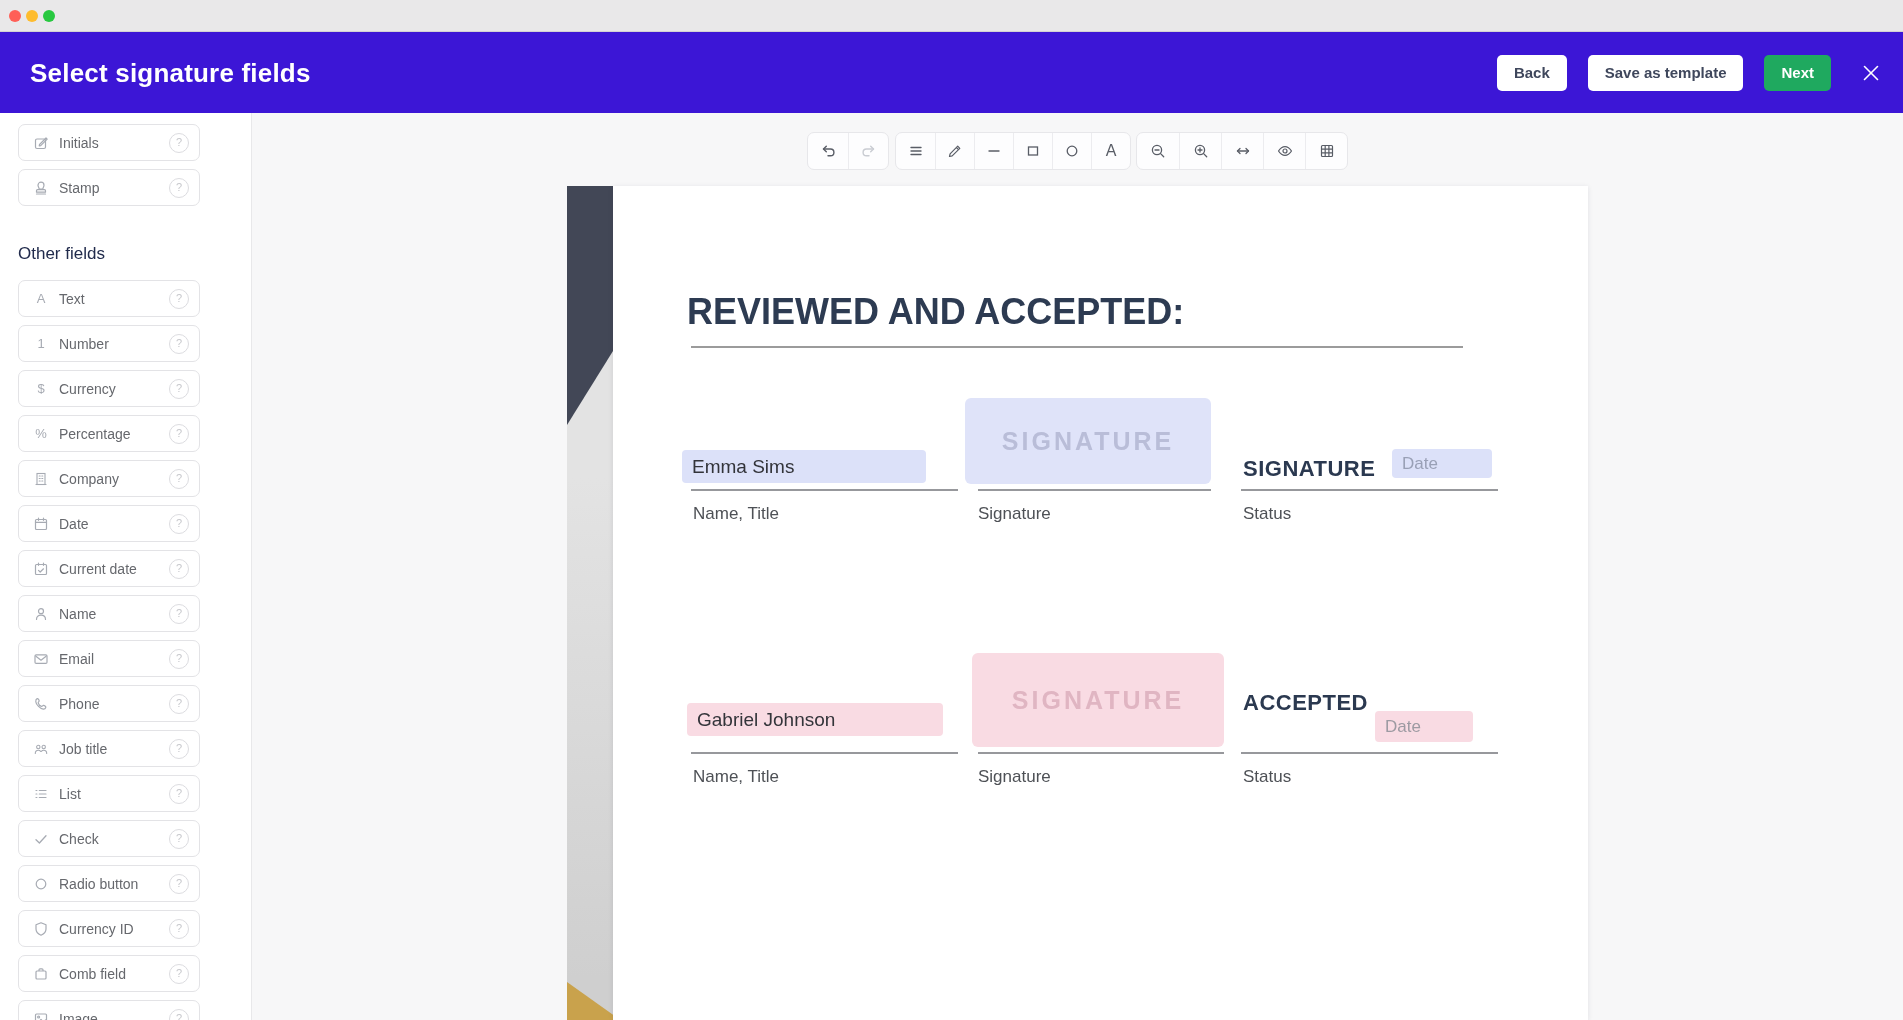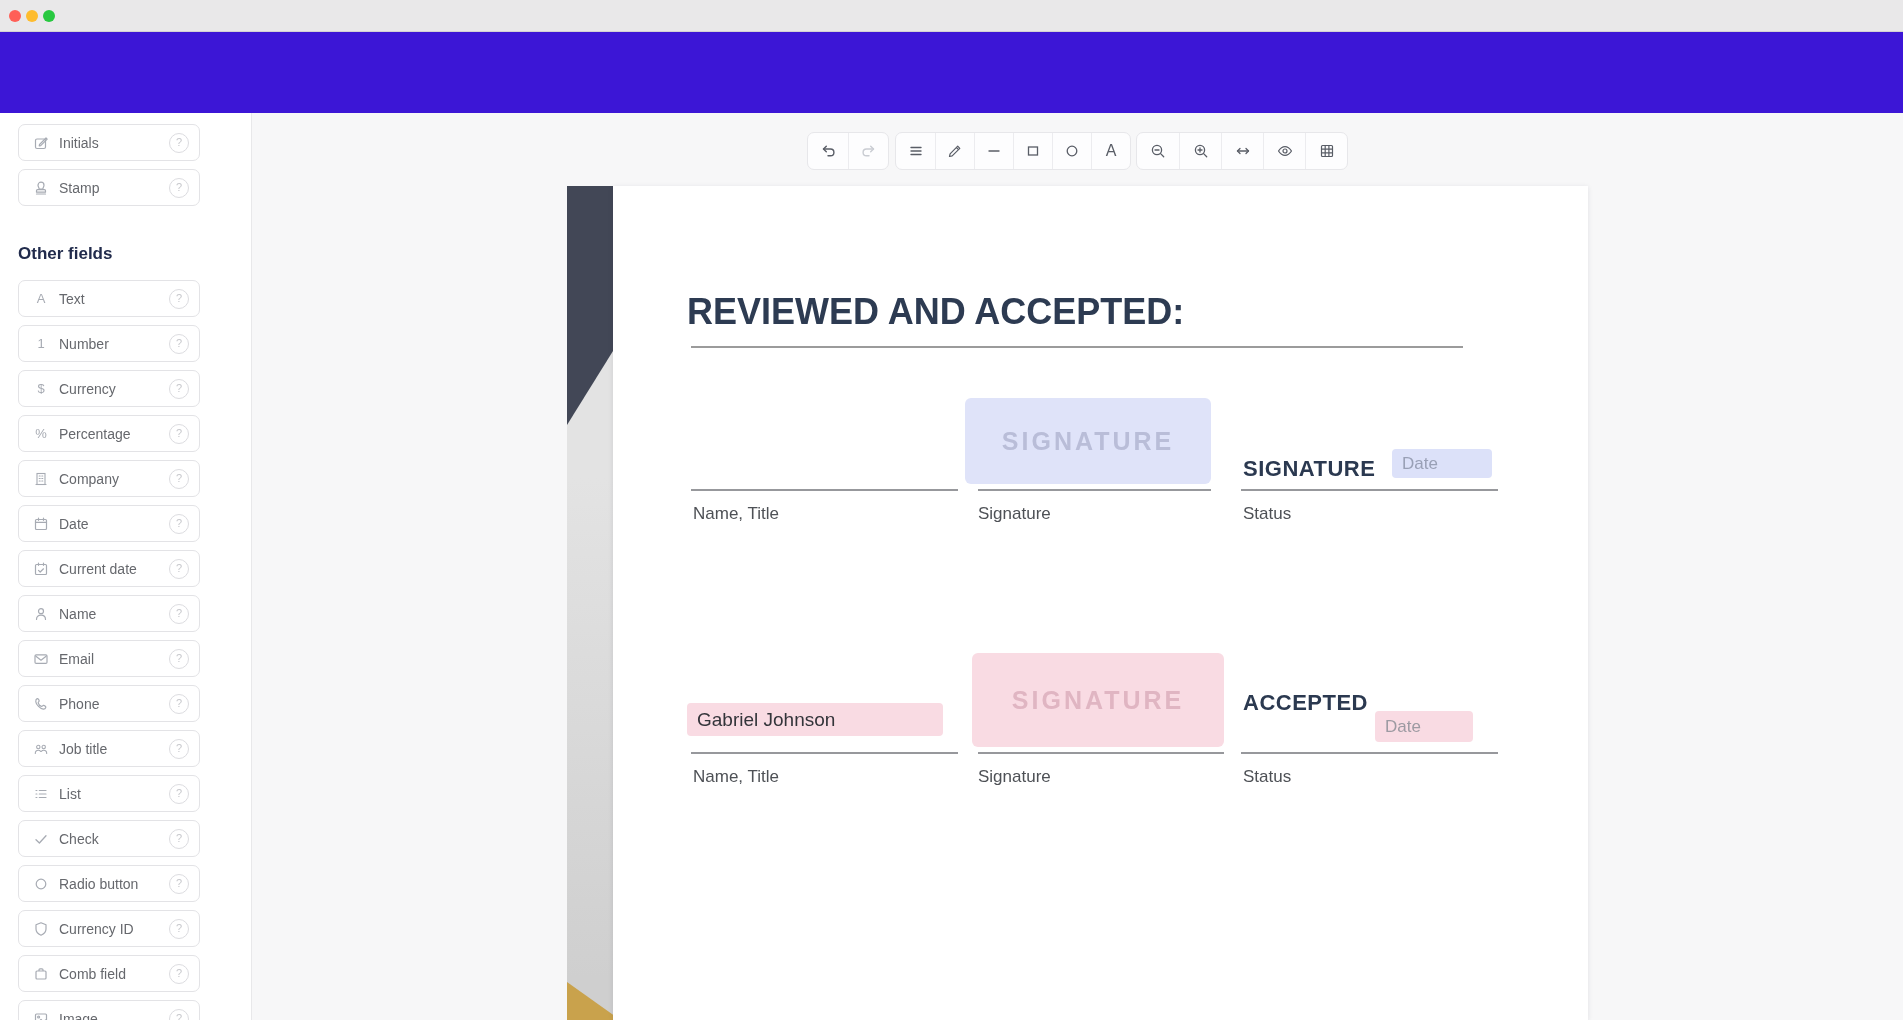--- a/index.html
+++ b/index.html
@@ -25,21 +25,21 @@
   
   .sidebar{position:absolute;left:0;top:113px;width:252px;bottom:0;background:#fff;
            border-right:1px solid #e8e8ea;box-sizing:border-box;overflow:hidden;padding-top:11px;}
   .card{width:182px;height:37px;margin:0 0 8px 18px;border:1px solid #e3e3e6;border-radius:7px;
         display:flex;align-items:center;box-sizing:border-box;background:#fff;cursor:grab;}
   .card .icon{width:16px;height:16px;margin-left:14px;color:#a7abb3;display:flex;align-items:center;justify-content:center;flex:none;}
   .glyph-icon{font-size:13px;color:#a7abb3;text-align:center;line-height:16px;}
   .card-label{margin-left:10px;font-size:14px;color:#66686d;flex:1;}
   .help{width:18px;height:18px;border:1px solid #dcdce0;border-radius:50%;color:#c7c8cc;
         font-size:11px;line-height:17px;text-align:center;margin-right:10px;flex:none;}
-  .side-heading{margin:38px 0 16px 18px;font-size:17px;font-weight:bold;color:#212b4c;}
+  .side-heading{margin:38px 0 16px 18px;font-size:17px;font-weight:normal;color:#212b4c;}
   svg{display:block;}
 
   
   .canvas{position:absolute;left:253px;top:113px;right:0;bottom:0;background:#f7f7f8;}
   .tgroup{position:absolute;top:132px;height:38px;background:#fdfdfe;border:1px solid #e7e7ea;
           border-radius:7px;display:flex;box-sizing:border-box;overflow:hidden;}
   .g1{left:807px;} .g2{left:895px;} .g3{left:1136px;}
   .tbtn{width:40px;border:none;background:transparent;color:#595d66;display:flex;align-items:center;
         justify-content:center;cursor:pointer;padding:0;}
   .g2 .tbtn{width:39px;} .g3 .tbtn{width:42px;}
@@ -77,20 +77,32 @@
 </head>
 <body>
 
 <div class="titlebar">
   <button class="light red"></button>
   <button class="light yellow"></button>
   <button class="light green"></button>
 </div>
 
 <div class="header">
+  <div class="header-title">Select signature fields</div>
+  <div class="header-actions">
+    <button class="hbtn">Back</button>
+    <button class="hbtn">Save as template</button>
+    <button class="hbtn primary">Next</button>
+    <div class="close">
+      <svg width="20" height="20" viewBox="0 0 20 20" stroke="#ffffff" stroke-width="1.6" stroke-linecap="round">
+        <line x1="3.5" y1="3.5" x2="16.5" y2="16.5"></line>
+          <line x1="16.5" y1="3.5" x2="3.5" y2="16.5"></line>
+      </svg>
+    </div>
+  </div>
 </div>
 
 <aside class="sidebar">
 
   <div class="card">
     <span class="icon">
       <svg width="16" height="16" viewBox="0 0 16 16" fill="none" stroke="currentColor" stroke-width="1.2" stroke-linecap="round" stroke-linejoin="round">
         <rect x="2.5" y="4" width="10" height="9.5" rx="1.5"></rect>
           <path d="M6.5 9.5 L13 3 L14.2 4.2 L7.7 10.7 L6.2 11 Z"></path>
       </svg>
@@ -379,20 +391,21 @@
 <div class="strip">
   <div class="strip-dark"></div>
   <div class="strip-gold"></div>
 </div>
 
 <div class="page">
 
   <div class="doc-heading">REVIEWED AND ACCEPTED:</div>
   <div class="heading-rule"></div>
 
+  <div class="name-field blue-bg" style="left:69px;top:264px;width:244px;">Emma Sims</div>
   <div class="sig-field blue-bg2 r1" style="left:352px;top:212px;width:246px;height:86px;">SIGNATURE</div>
   <div class="status-word" style="left:630px;top:270px;">SIGNATURE</div>
   <div class="date-field blue-bg r1" style="left:779px;top:263px;width:100px;height:29px;">Date</div>
 
   <div class="rule" style="left:78px;top:303px;width:267px;"></div>
   <div class="rule" style="left:365px;top:303px;width:233px;"></div>
   <div class="rule" style="left:628px;top:303px;width:257px;"></div>
 
   <div class="doc-label" style="left:80px;top:318px;">Name, Title</div>
   <div class="doc-label" style="left:365px;top:318px;">Signature</div>

